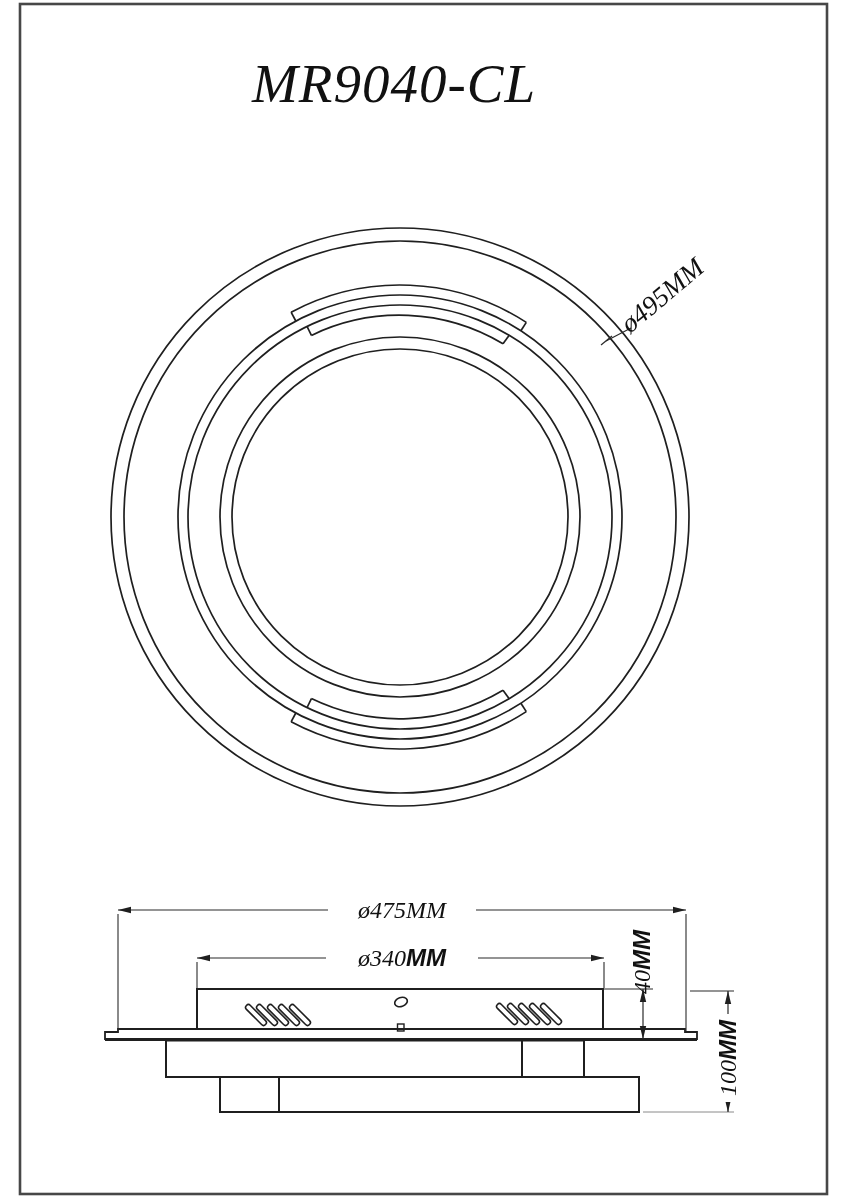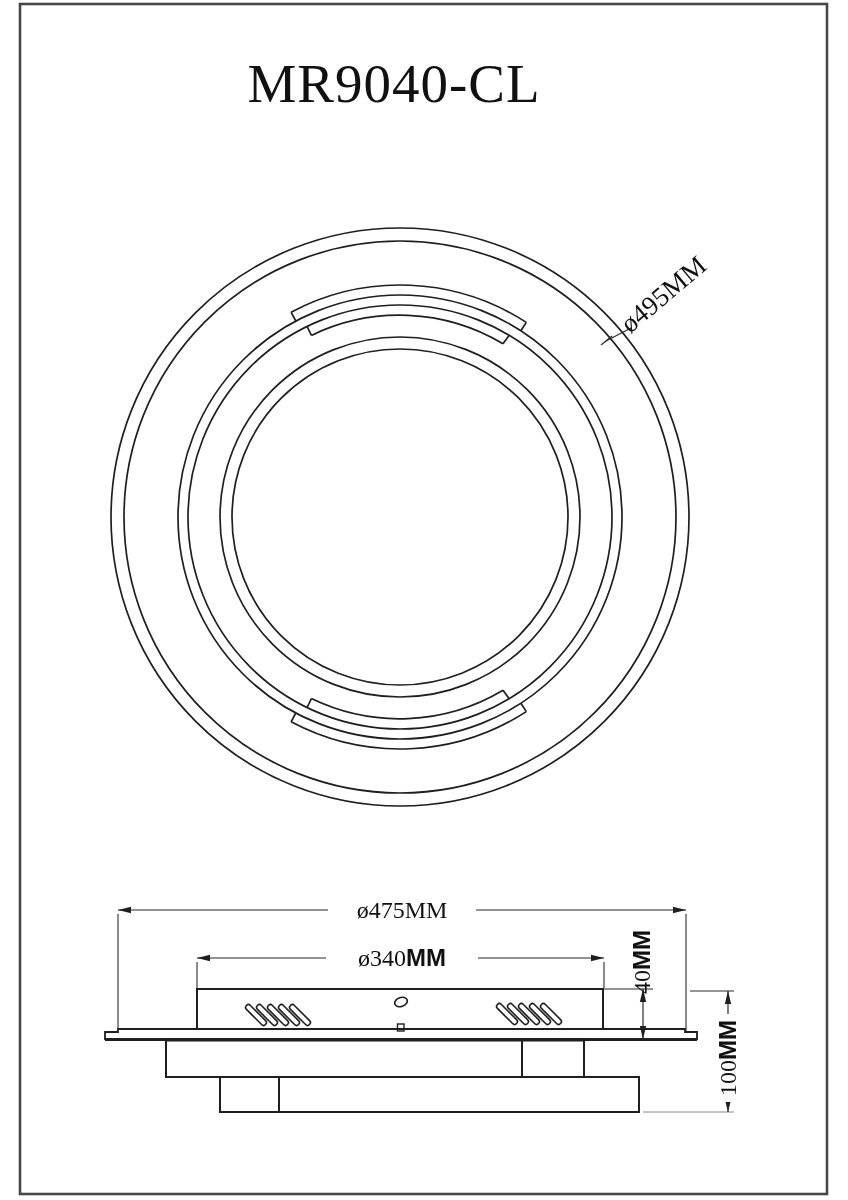--- a/index.html
+++ b/index.html
@@ -1,17 +1,17 @@
 <!DOCTYPE html>
 <html><head>
 <meta charset="utf-8">
 <style>
   html,body{margin:0;padding:0;background:#fff;}
   .page{position:relative;width:848px;height:1200px;background:#ffffff;overflow:hidden;
-        font-family:"Liberation Sans",sans-serif;}
+        font-family:"Liberation Sans",sans-serif;font-style:italic;}
   svg{position:absolute;left:0;top:0;}
   .thin-line{stroke:#1f1f1f;stroke-width:1.7;fill:none;}
   .thick-line{stroke:#1f1f1f;stroke-width:3;fill:none;}
   .dim-line{stroke:#2a2a2a;stroke-width:1.2;fill:none;}
   .ext-line{stroke:#2a2a2a;stroke-width:1.1;fill:none;}
   .ext-line-light{stroke:#8a8a8a;stroke-width:1;fill:none;}
   .arrow{fill:#1f1f1f;stroke:none;}
   .frame{fill:none;stroke:#474747;stroke-width:2.6;}
   .title-text{font-family:"Liberation Serif",serif;font-size:55px;fill:#111;letter-spacing:1px;}
   .dim-text{font-family:"Liberation Serif",serif;font-size:24px;fill:#111;}

